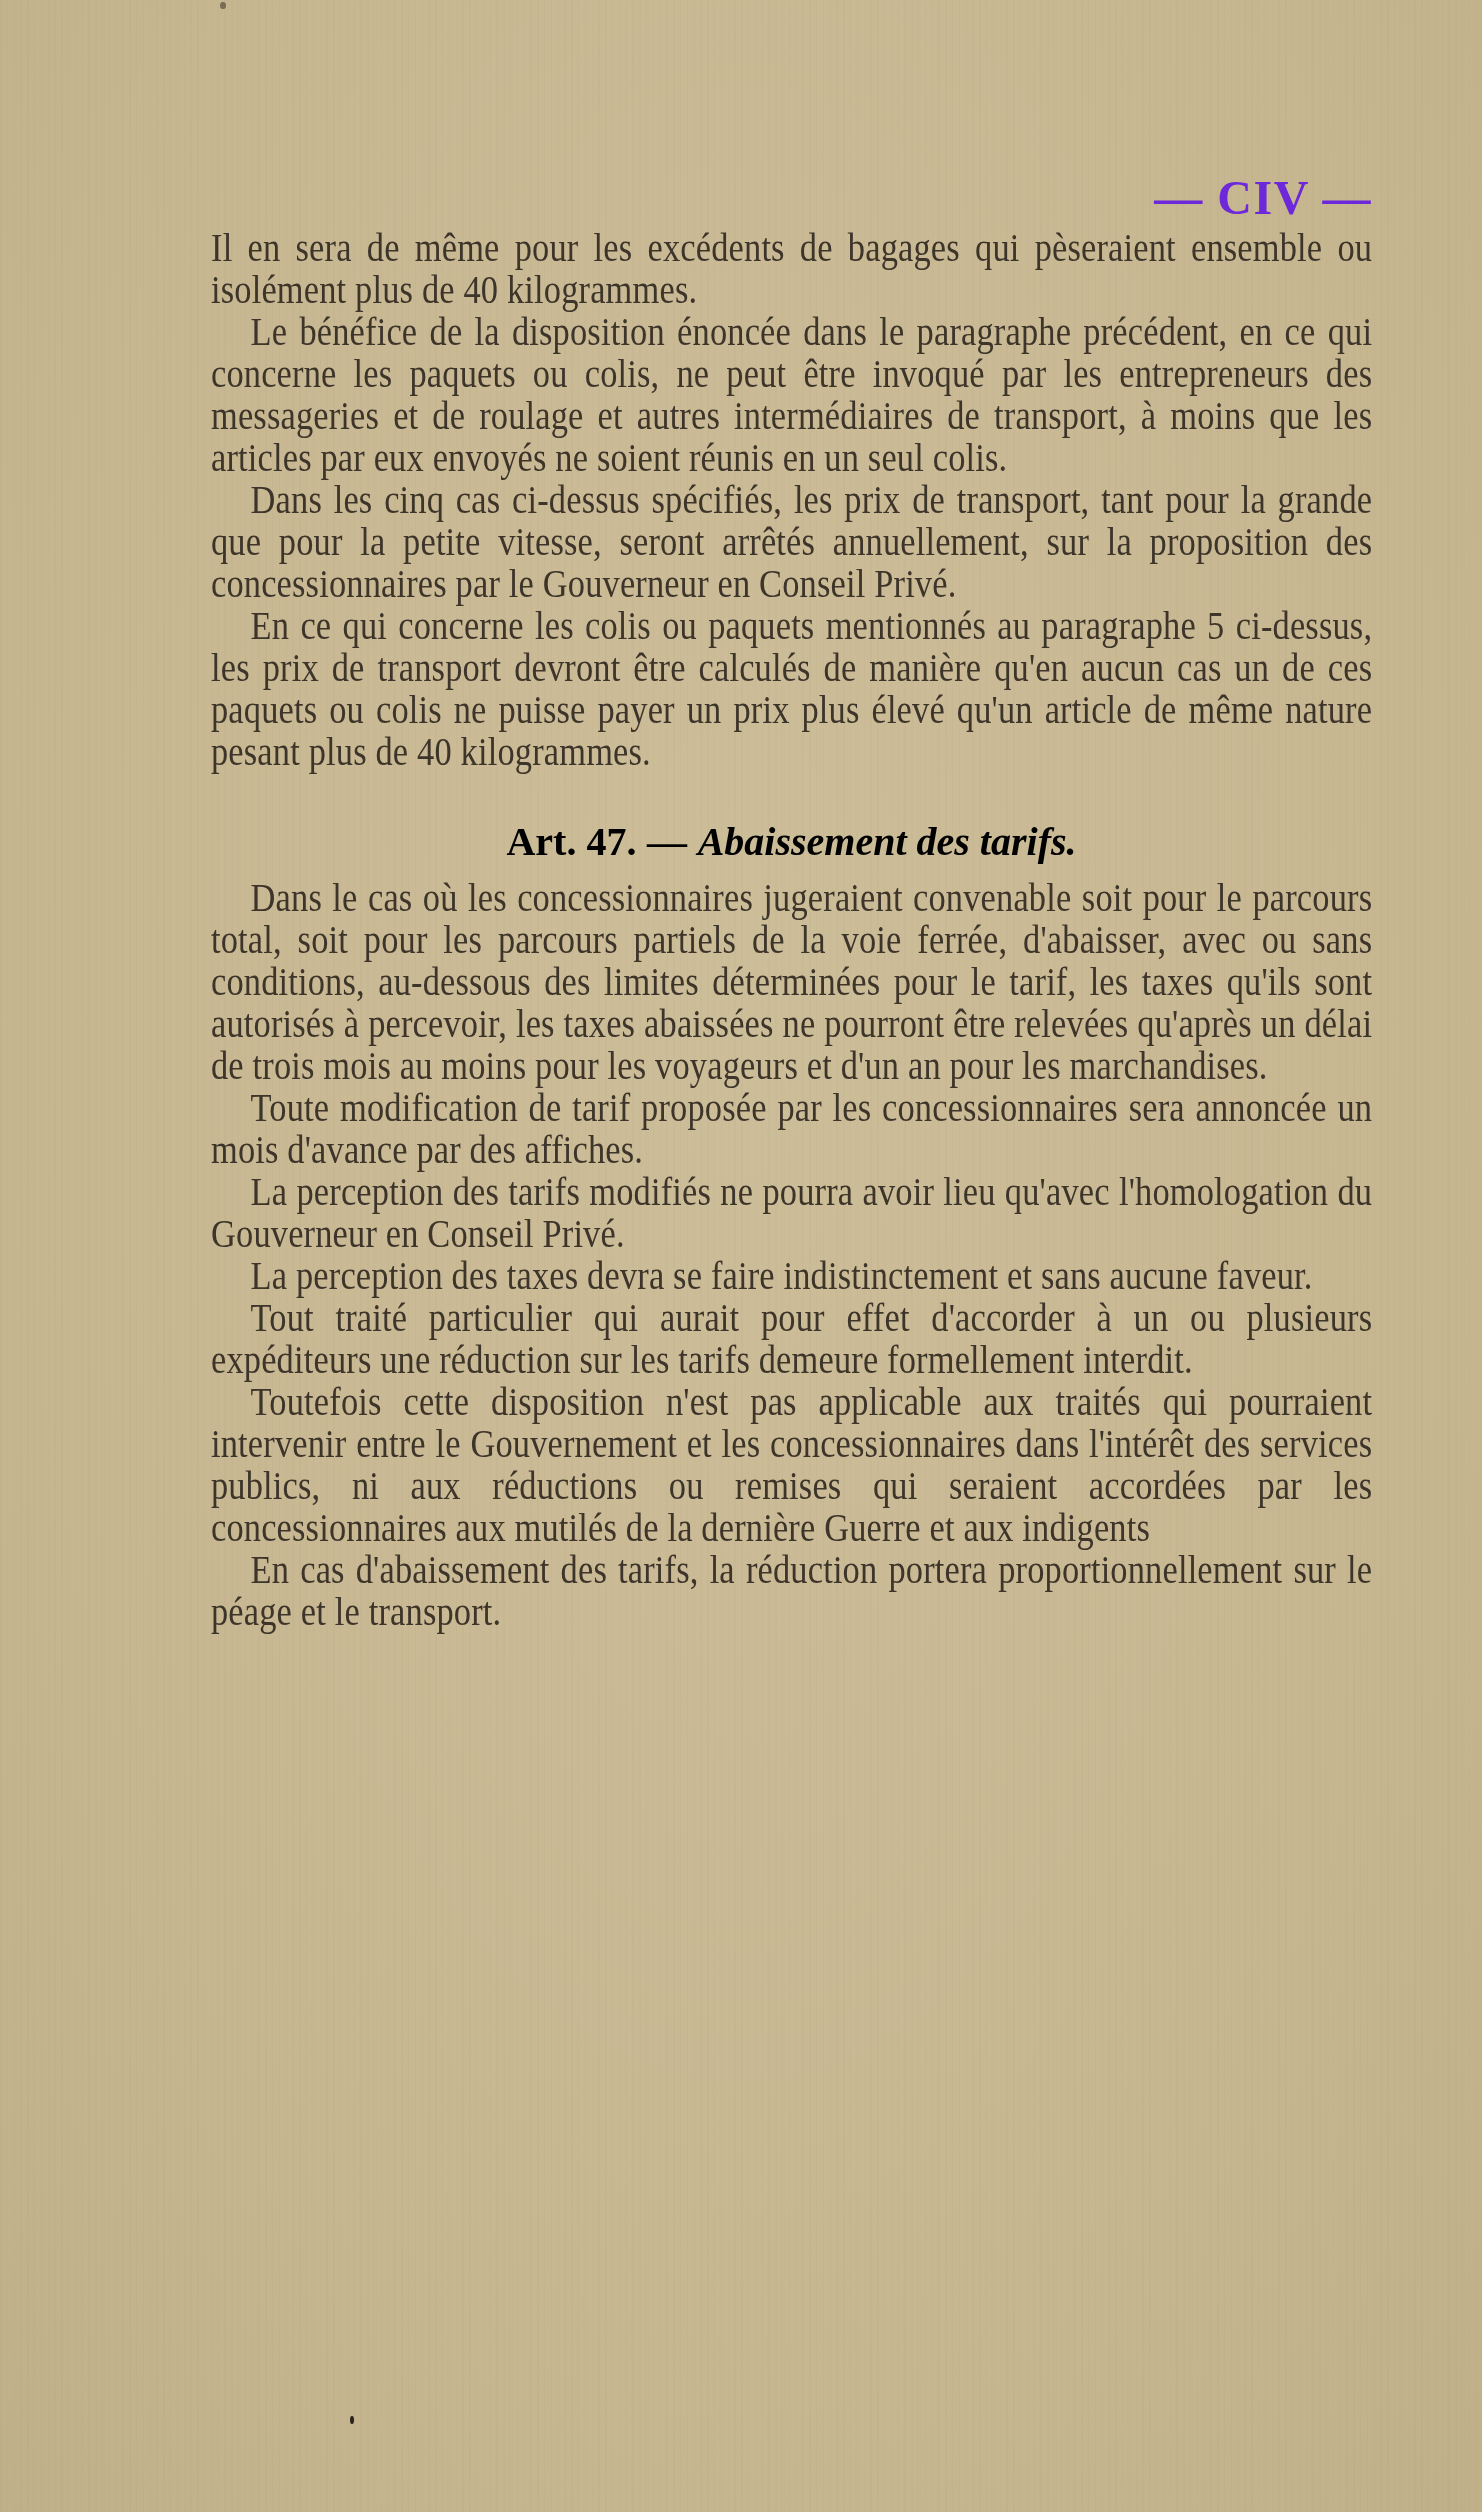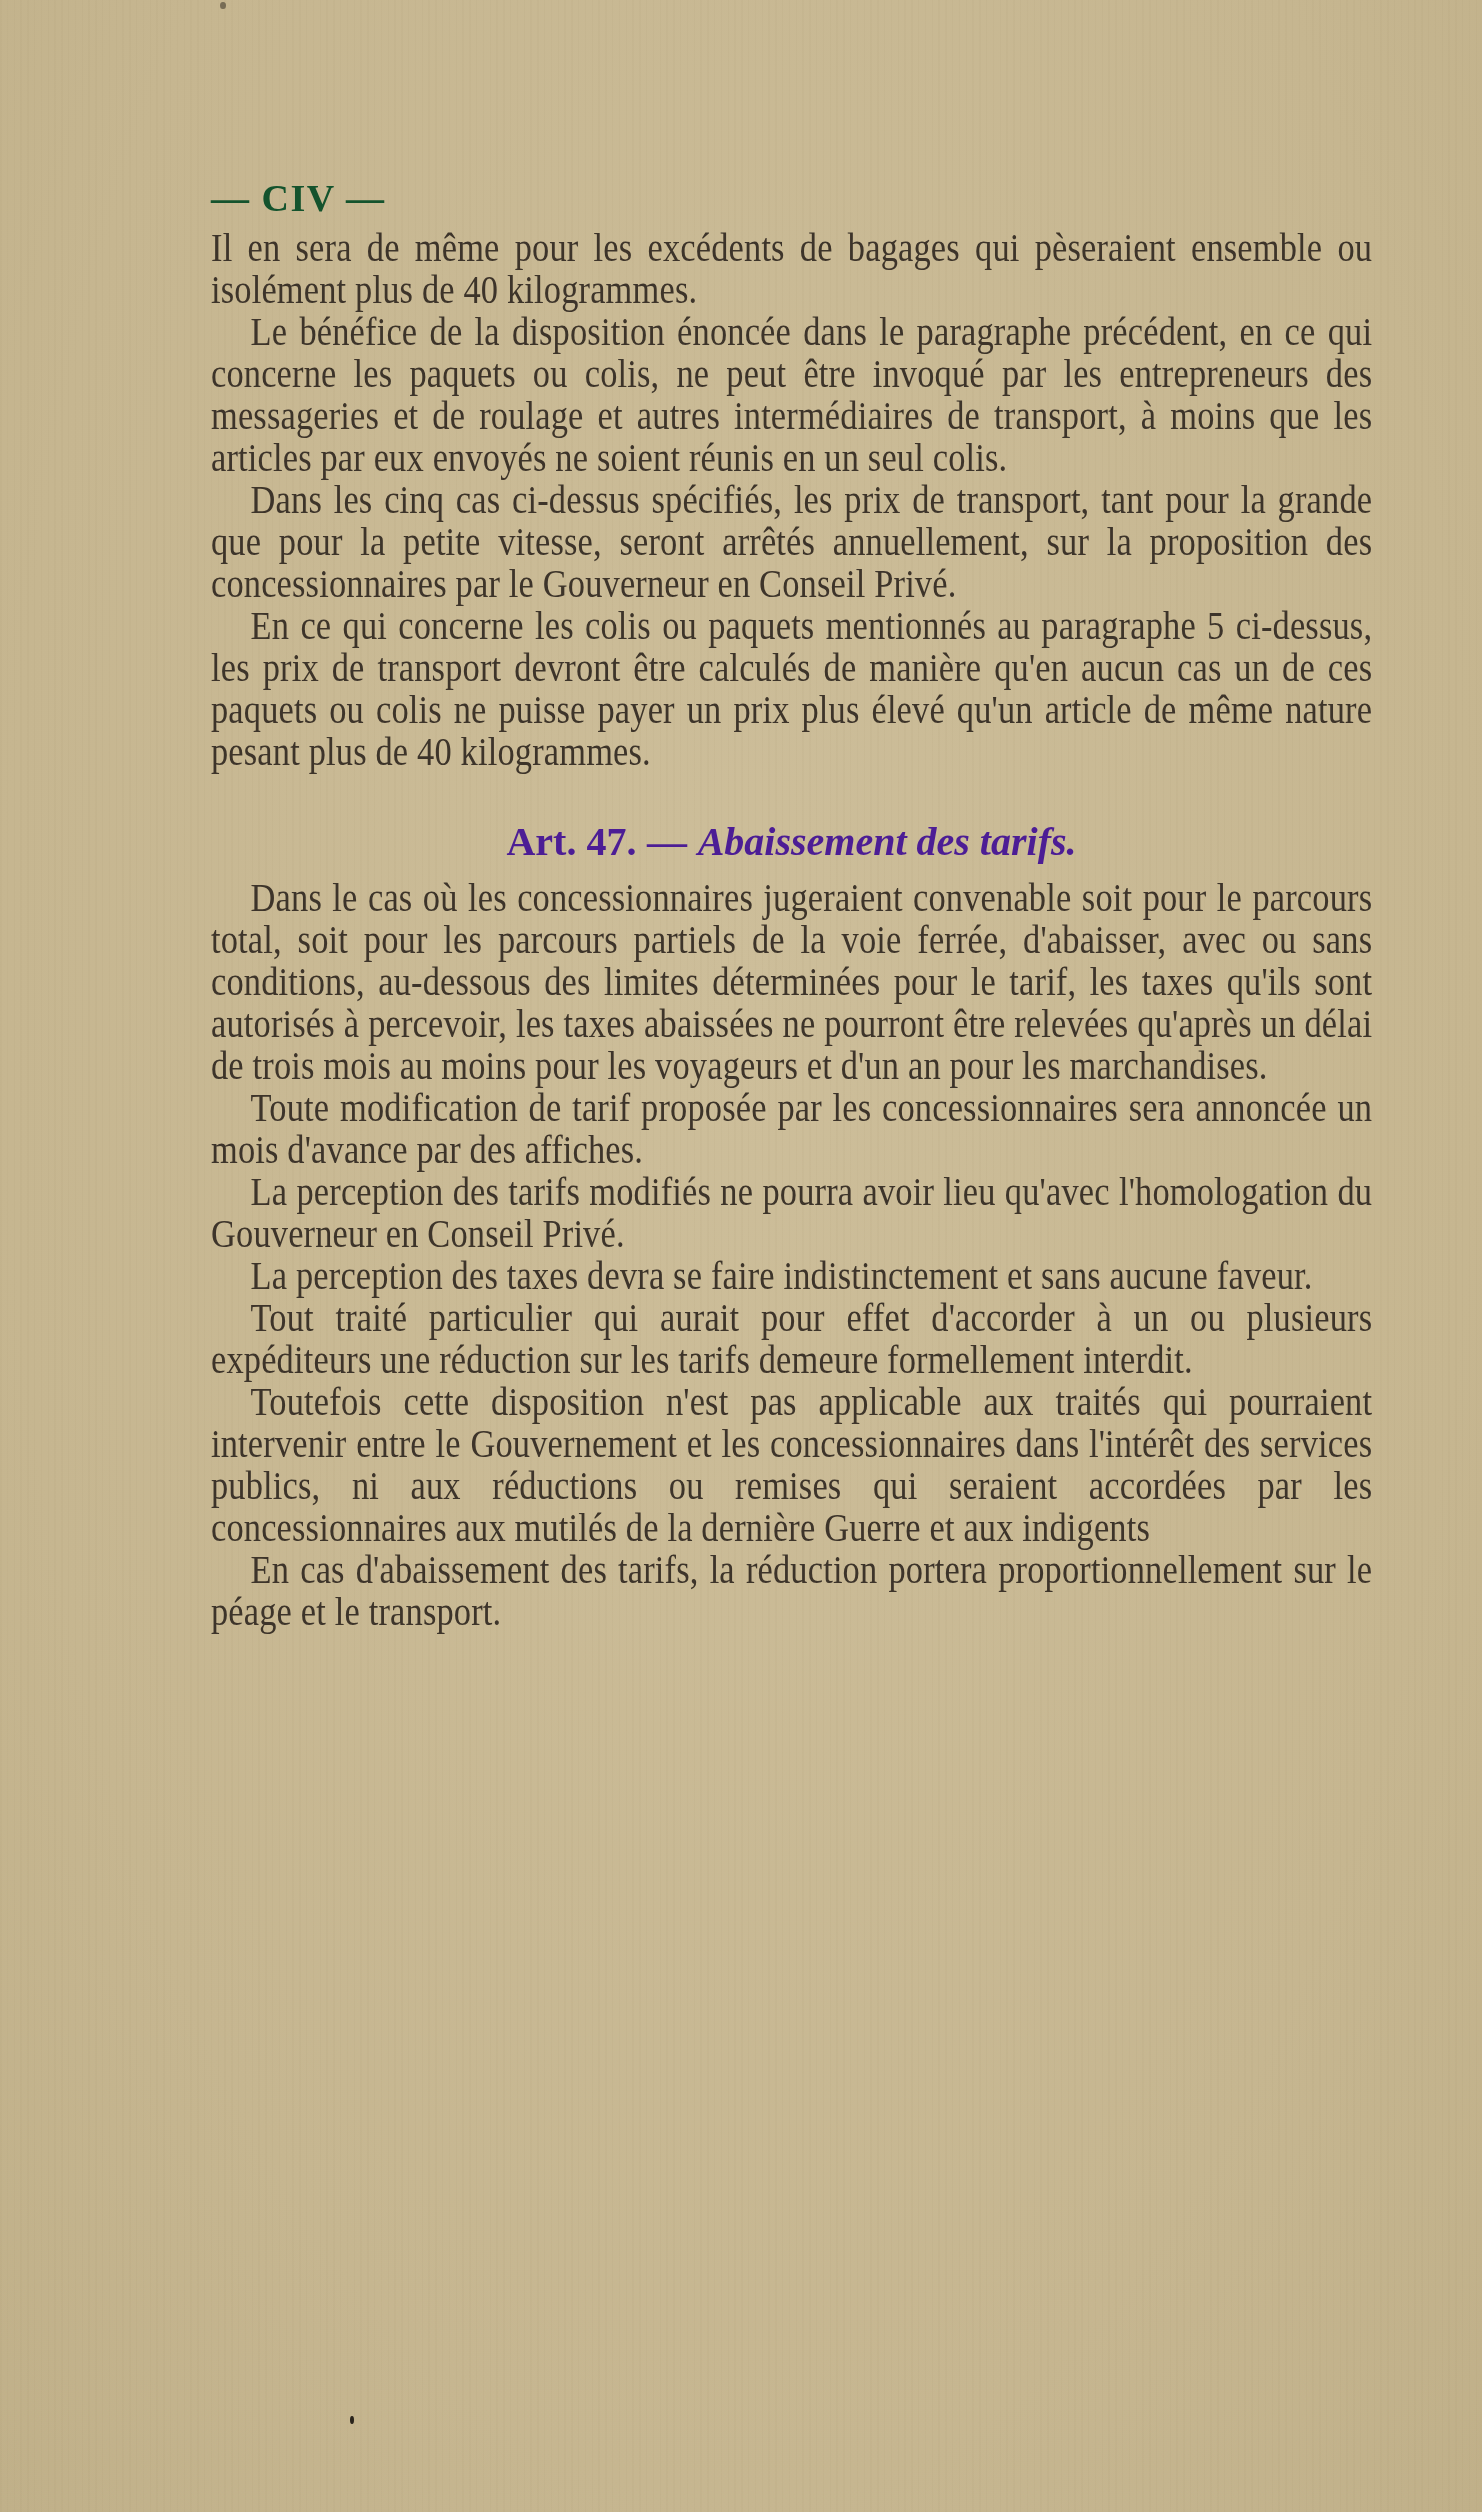--- a/index.html
+++ b/index.html
@@ -15,47 +15,47 @@
     position: relative;
     overflow: hidden;
   }
   .page {
     position: absolute;
     left: 211px;
     top: 175px;
     width: 1161px;
   }
   .page-number {
-    text-align: left;
-    font-size: 38px;
+    text-align: right;
+    font-size: 48px;
     line-height: 46px;
     margin: 0 0 6px 0;
     letter-spacing: 1.5px;
     font-weight: bold;
-    color: #14532d;
+    color: #6d28d9;
   }
   .para {
     font-size: 40px;
     line-height: 42px;
     text-align: justify;
     text-indent: 46px;
     margin: 0;
     color: #3d342a;
     transform: scaleX(0.86);
     transform-origin: left top;
     width: 116.3%;
     letter-spacing: 0.2px;
   }
   .para.continued { text-indent: 0; }
   .article-heading {
     text-align: center;
     font-size: 40px;
     line-height: 46px;
     margin: 46px 0 12px 0;
-    color: #4c1d95;
+    color: #000000;
   }
   .article-heading .art-num { font-style: normal; }
   .article-heading .art-sep { margin: 0 10.6px; }
   .article-heading .art-title { font-style: italic; }
   .speck {
     position: absolute;
     background: #2a241c;
     border-radius: 50%;
   }
 </style>

